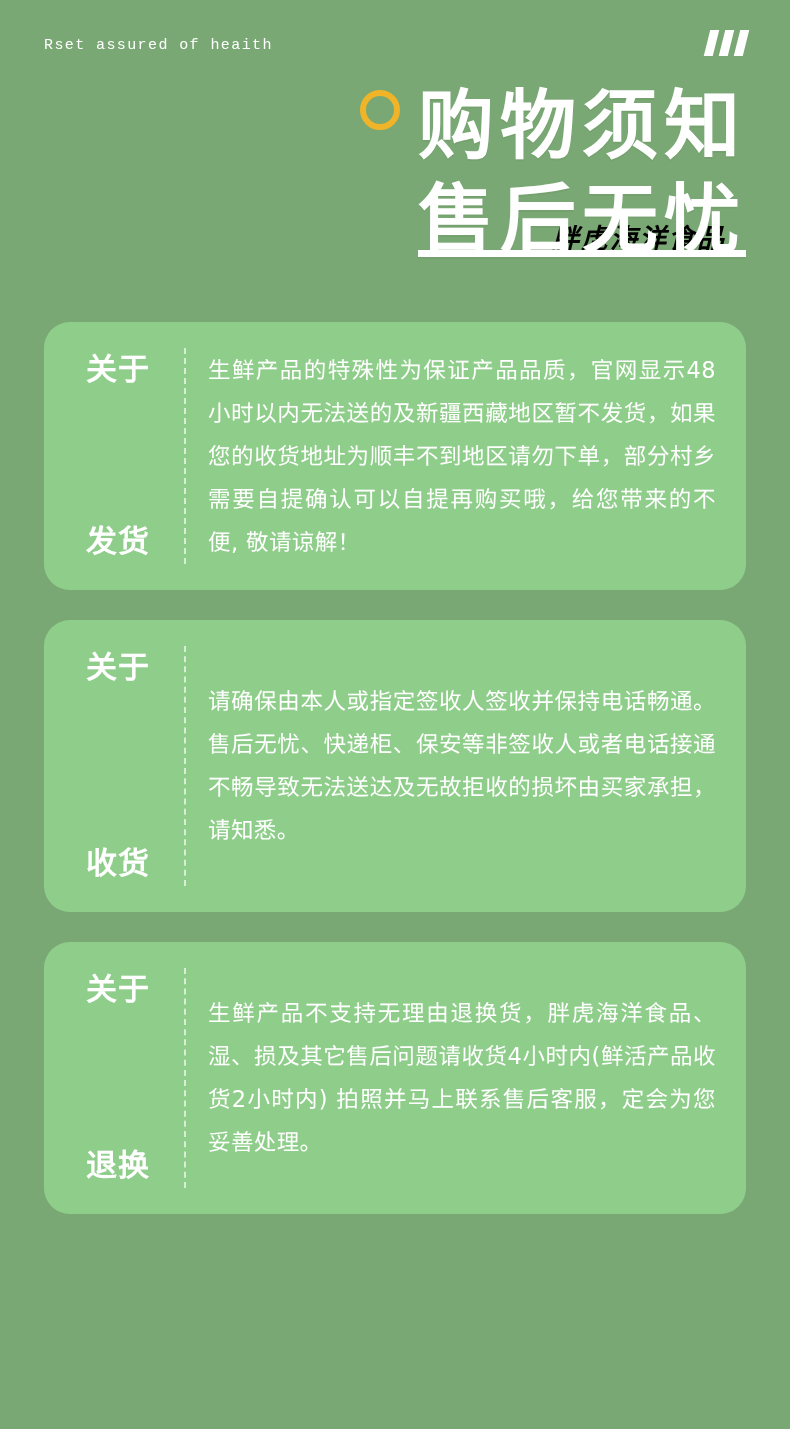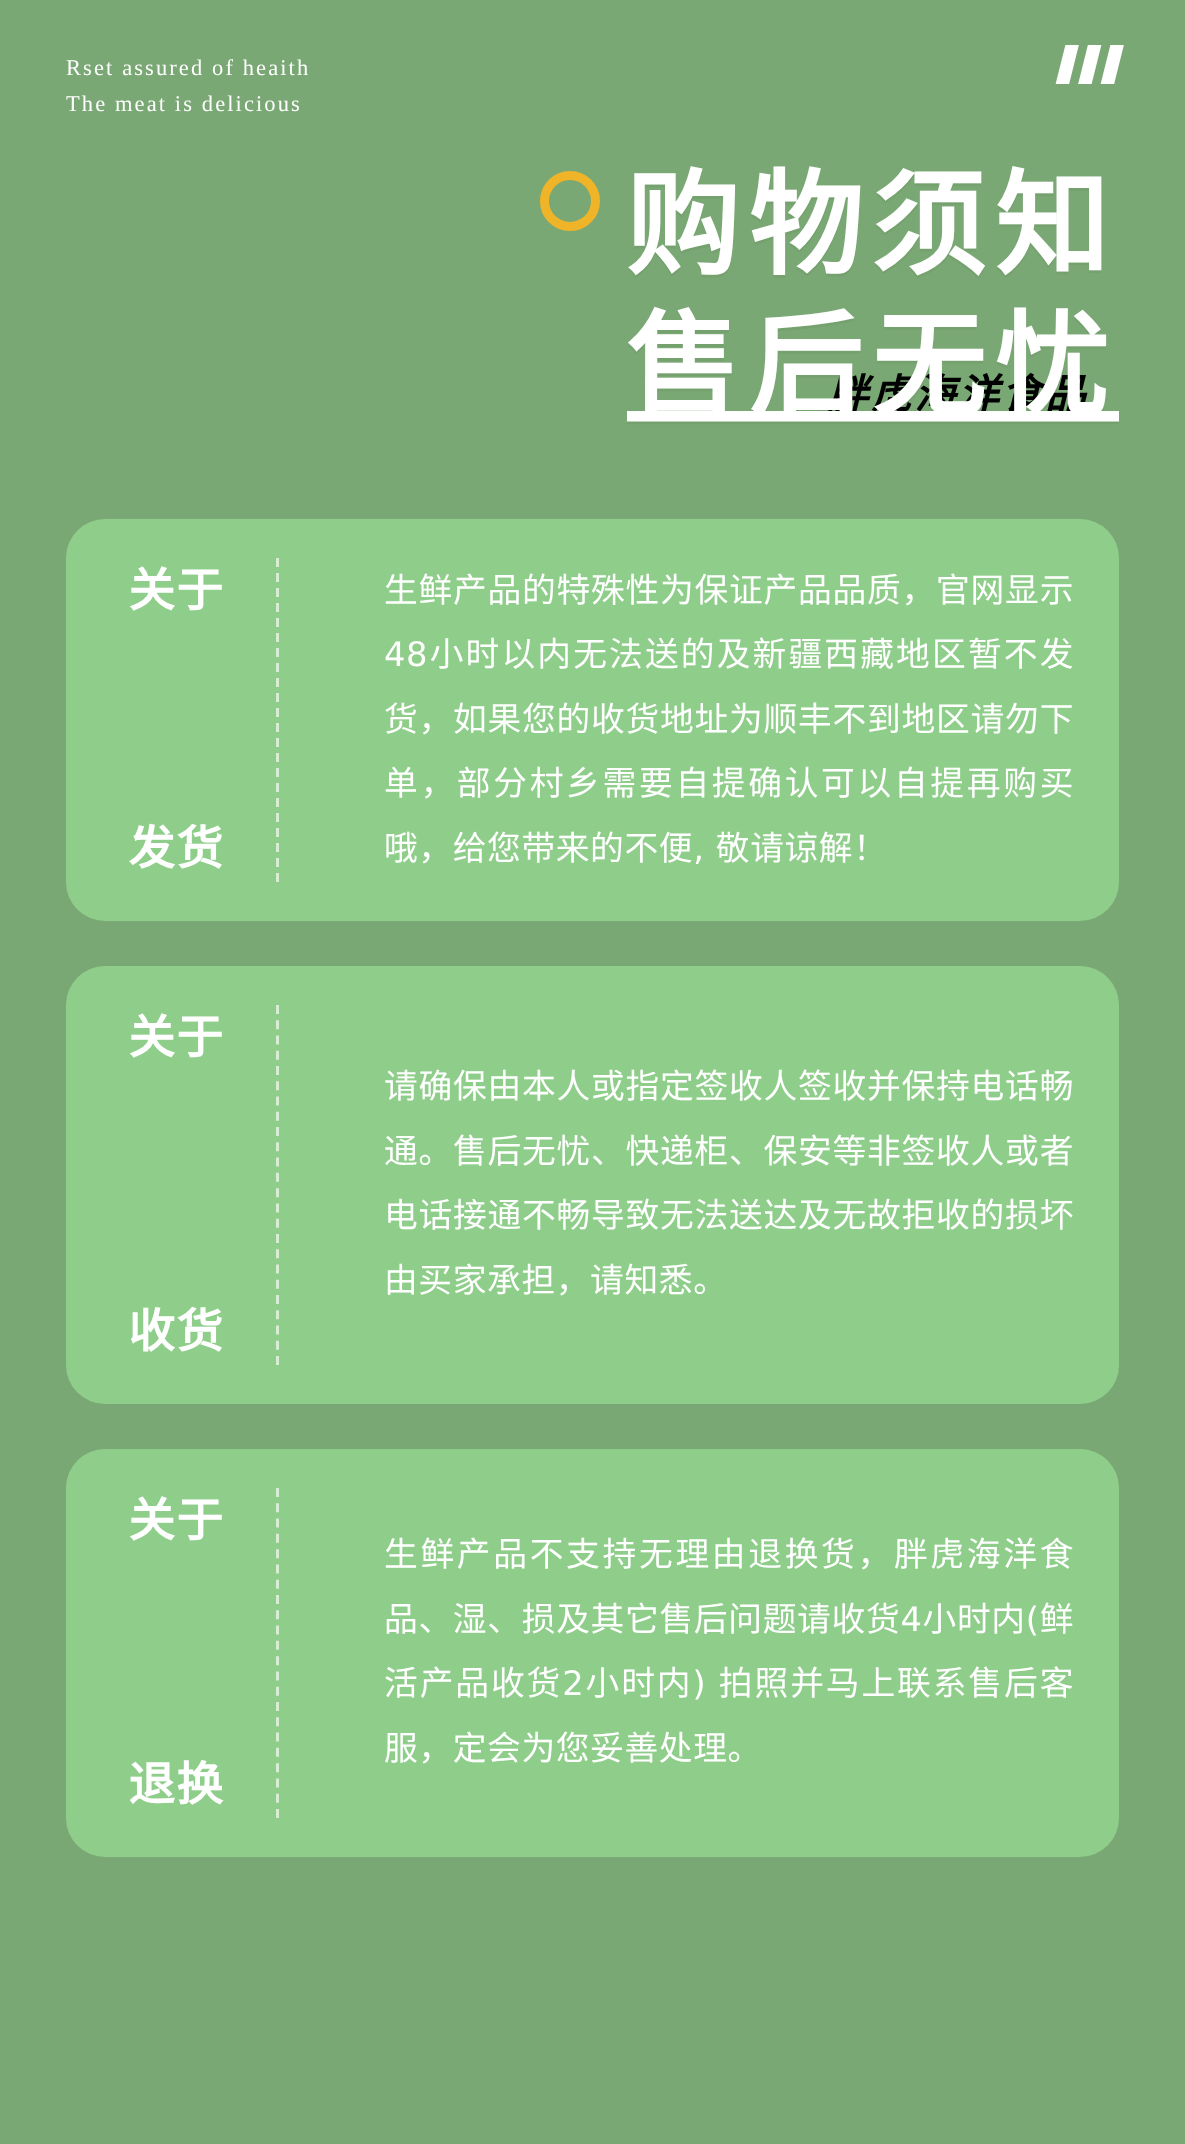--- a/index.html
+++ b/index.html
@@ -17,21 +17,21 @@
 
   
   .header {
     position: relative;
     padding: 34px 44px 0 44px;
     box-sizing: border-box;
   }
 
   .eng-lines {
     color: #ffffff;
-    font-family: Liberation Serif, serif;
+    font-family: Liberation Mono, monospace;
     font-size: 15px;
     letter-spacing: 1.4px;
     line-height: 24px;
     font-weight: 500;
   }
   .eng-lines div { white-space: pre; }
 
   .bars {
     position: absolute;
     top: 30px;
@@ -135,35 +135,33 @@
   .card-body {
     flex: 1 1 auto;
     display: flex;
     align-items: center;
     color: #ffffff;
     font-family: "DejaVu Sans", sans-serif;
     font-size: 22.5px;
     line-height: 43px;
     letter-spacing: 0.4px;
     text-align: justify;
-    margin-left: 48px;
   }
 
   .card-1 { min-height: 268px; }
   .card-2 { min-height: 292px; }
   .card-3 { min-height: 272px; }
 </style>
 </head>
 <body>
 
 <div class="header">
 
   <div class="eng-lines">
     <div>Rset assured of heaith</div>
-    <div>The meat is delicious</div>
   </div>
 
   <div class="bars">
     <i></i>
       <i></i>
       <i></i>
   </div>
 
   <div class="title-wrap">
     <div class="ring"></div>

